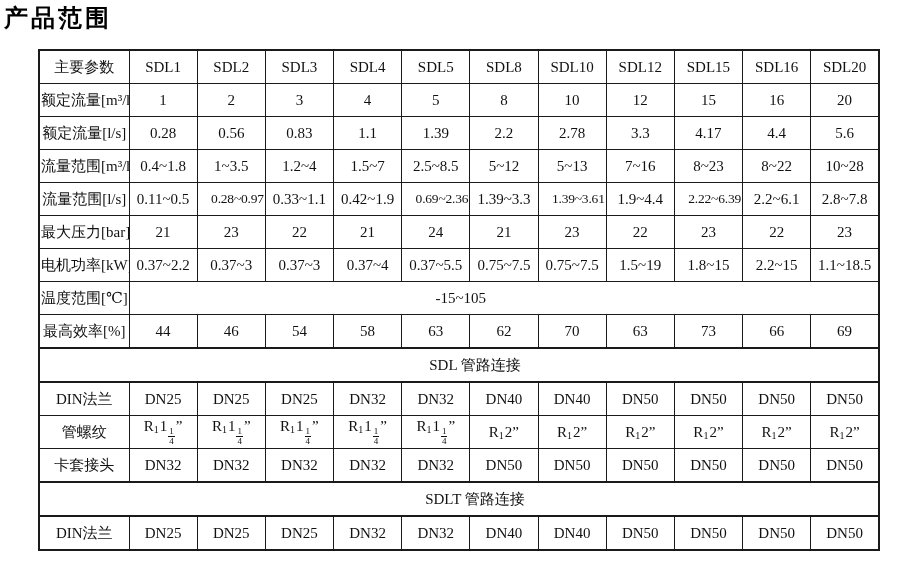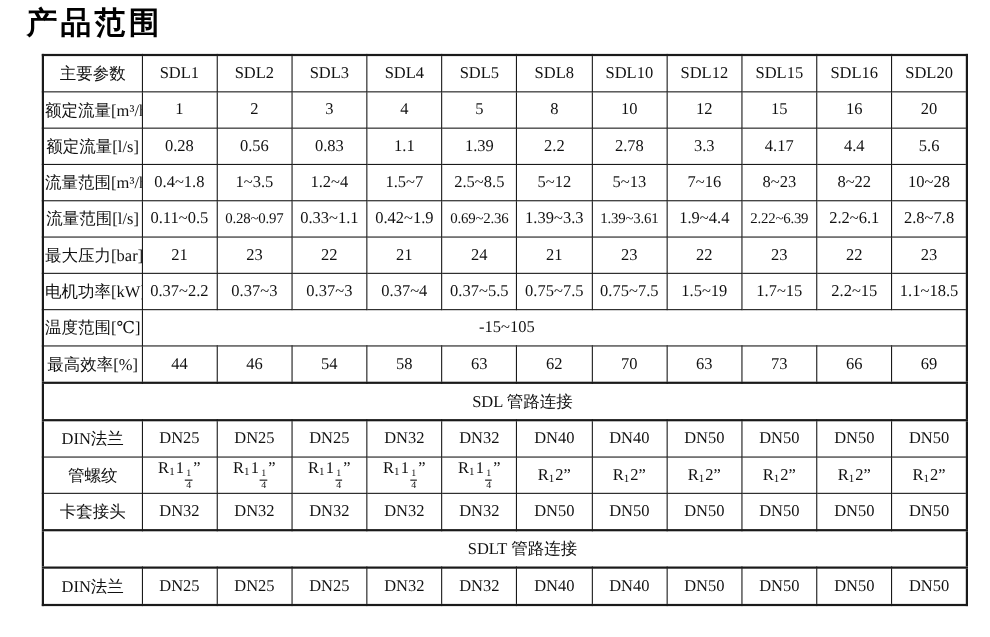--- a/index.html
+++ b/index.html
@@ -10,25 +10,25 @@
   body {
     position: relative;
     width: 900px;
     height: 579px;
     overflow: hidden;
     font-family: "Liberation Serif", "DejaVu Serif", serif;
     color: #111111;
   }
   .page-title {
     position: absolute;
-    left: 24px;
+    left: 4px;
     top: 2px;
     font-family: Liberation Sans, sans-serif;
     font-weight: bold;
-    font-size: 28px;
+    font-size: 24px;
     letter-spacing: 3px;
     color: #000000;
   }
   table.spec {
     position: absolute;
     left: 38px;
     top: 49px;
     width: 842px;
     border-collapse: collapse;
     table-layout: fixed;
@@ -42,20 +42,21 @@
     padding: 0 1px;
     font-size: 15px;
     font-weight: normal;
     white-space: nowrap;
     overflow: hidden;
     color: #111111;
   }
   table.spec td.tight {
     font-size: 13.5px;
     letter-spacing: -0.2px;
+    text-align: right;
   }
   table.spec td.section-cell {
     border-top-width: 2px;
     border-bottom-width: 2px;
     padding-left: 33px;
   }
   table.spec td.temp-span .shift-left {
     position: relative;
     left: -43px;
     margin-top: 12px;
@@ -185,21 +186,21 @@
       <tr>
         <td>电机功率[kW]</td>
         <td>0.37~2.2</td>
         <td>0.37~3</td>
         <td>0.37~3</td>
         <td>0.37~4</td>
         <td>0.37~5.5</td>
         <td>0.75~7.5</td>
         <td>0.75~7.5</td>
         <td>1.5~19</td>
-        <td>1.7~15</td>
+        <td>1.8~15</td>
         <td>2.2~15</td>
         <td>1.1~18.5</td>
       </tr>
       <tr>
         <td>温度范围[℃]</td>
         <td colspan="11" class="temp-span"><span class="shift-left">-15~105</span></td>
       </tr>
       <tr>
         <td>最高效率[%]</td>
         <td>44</td>

